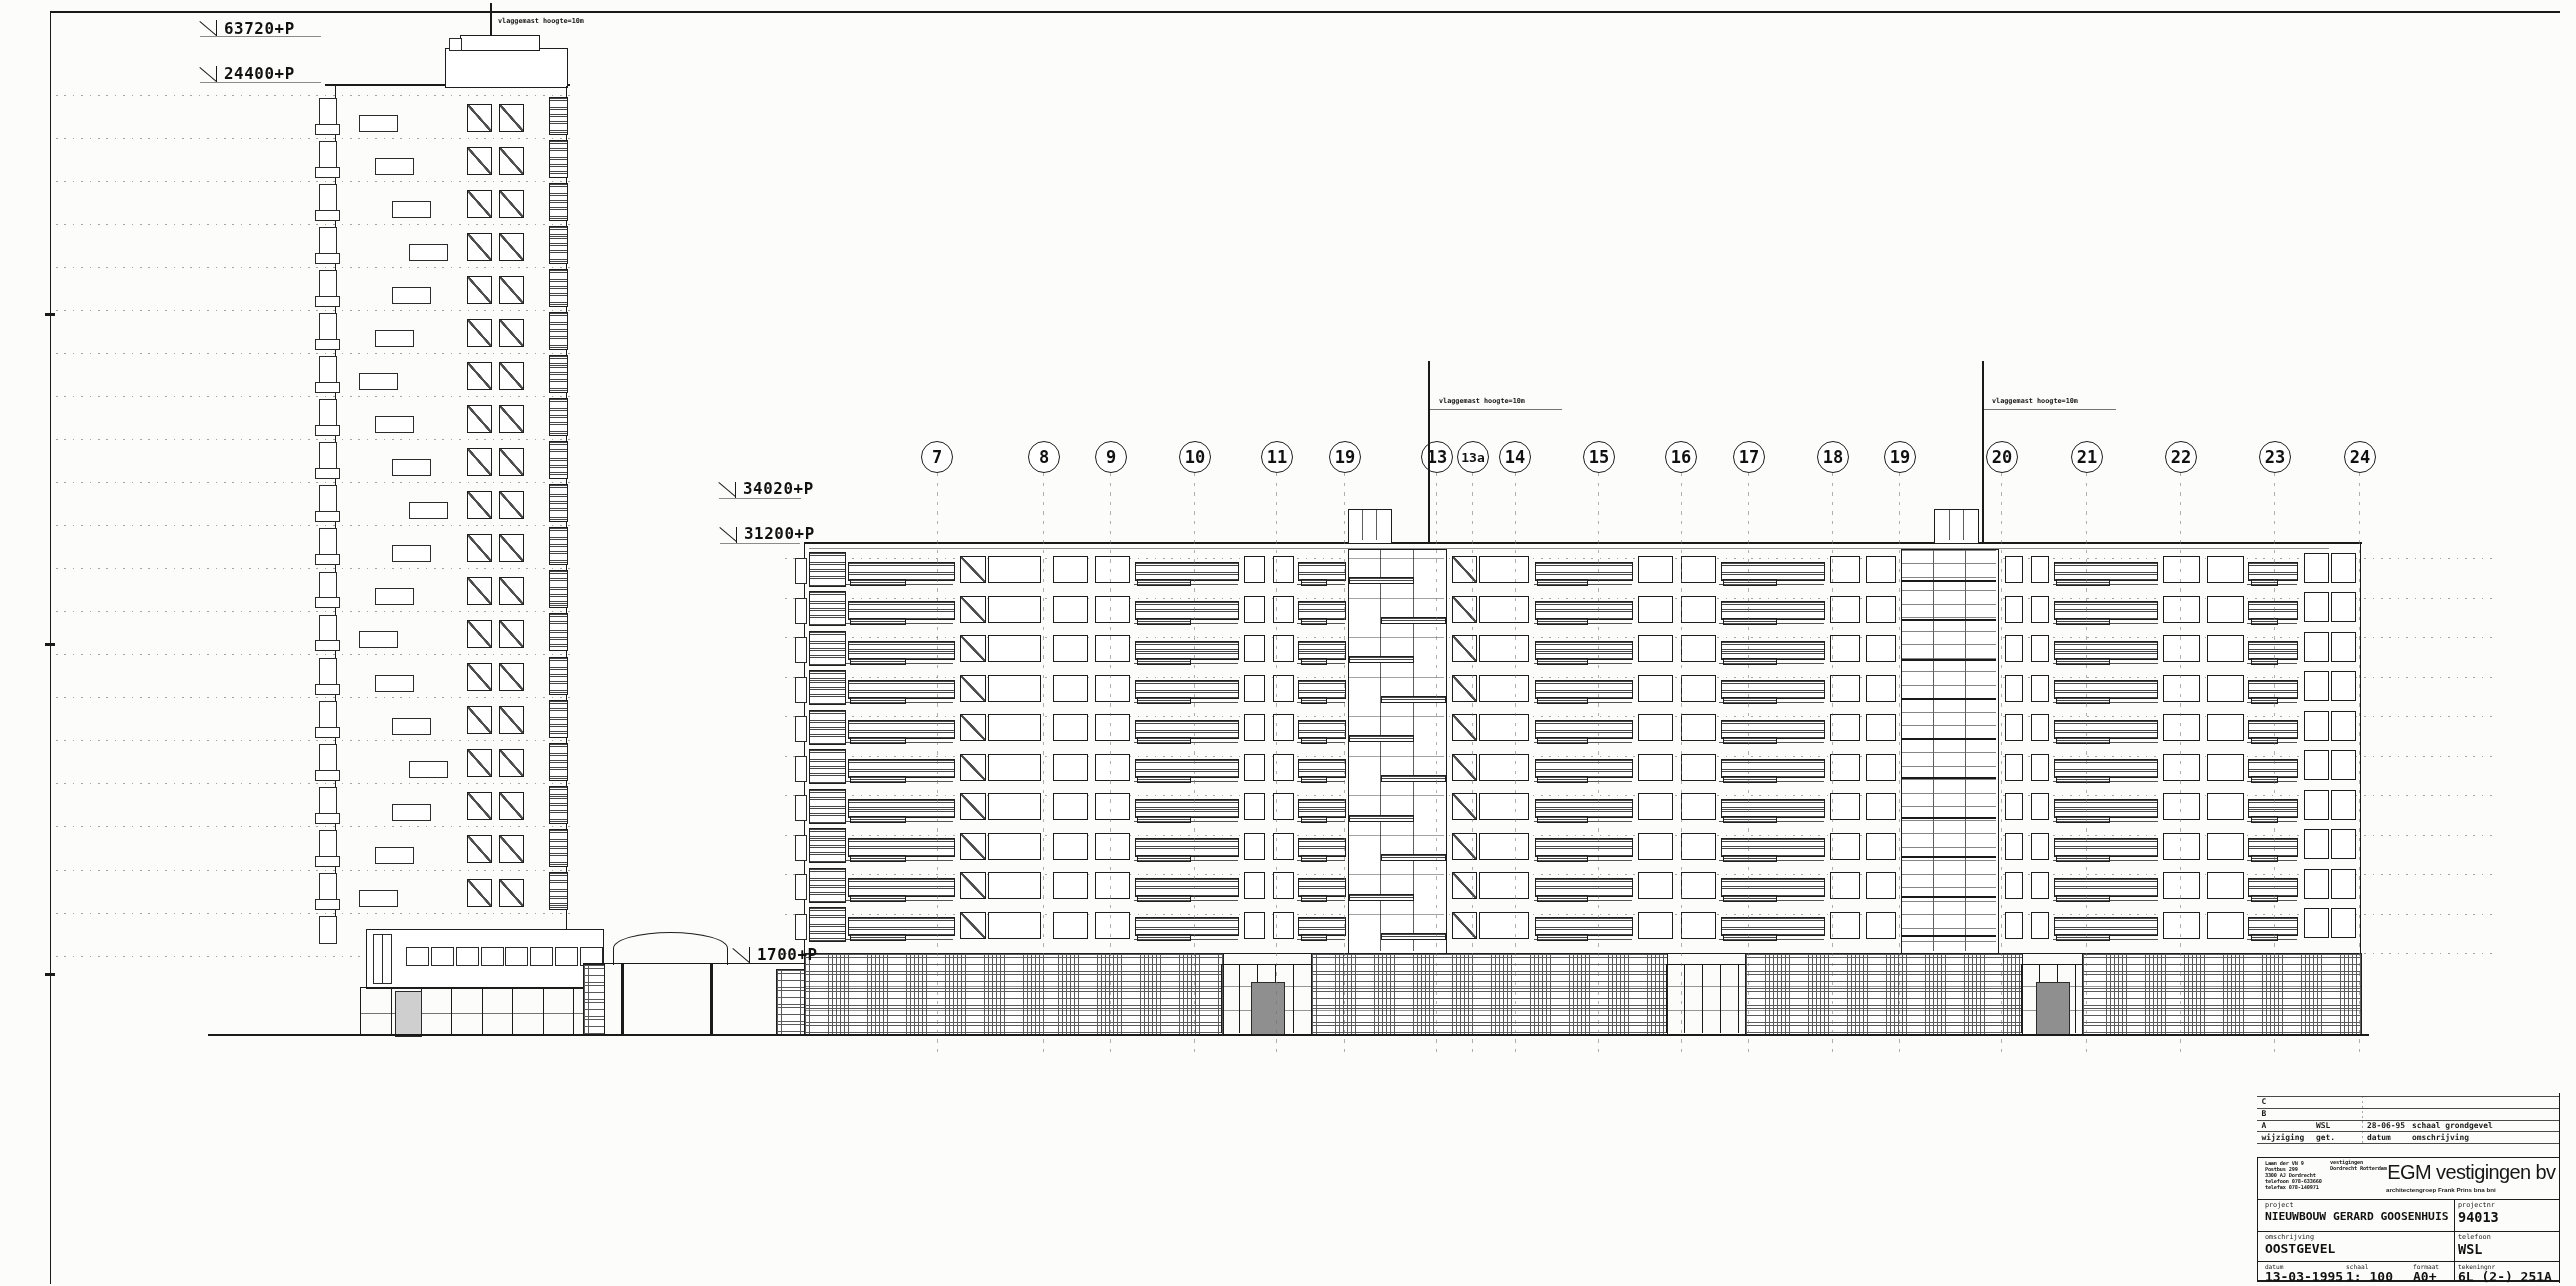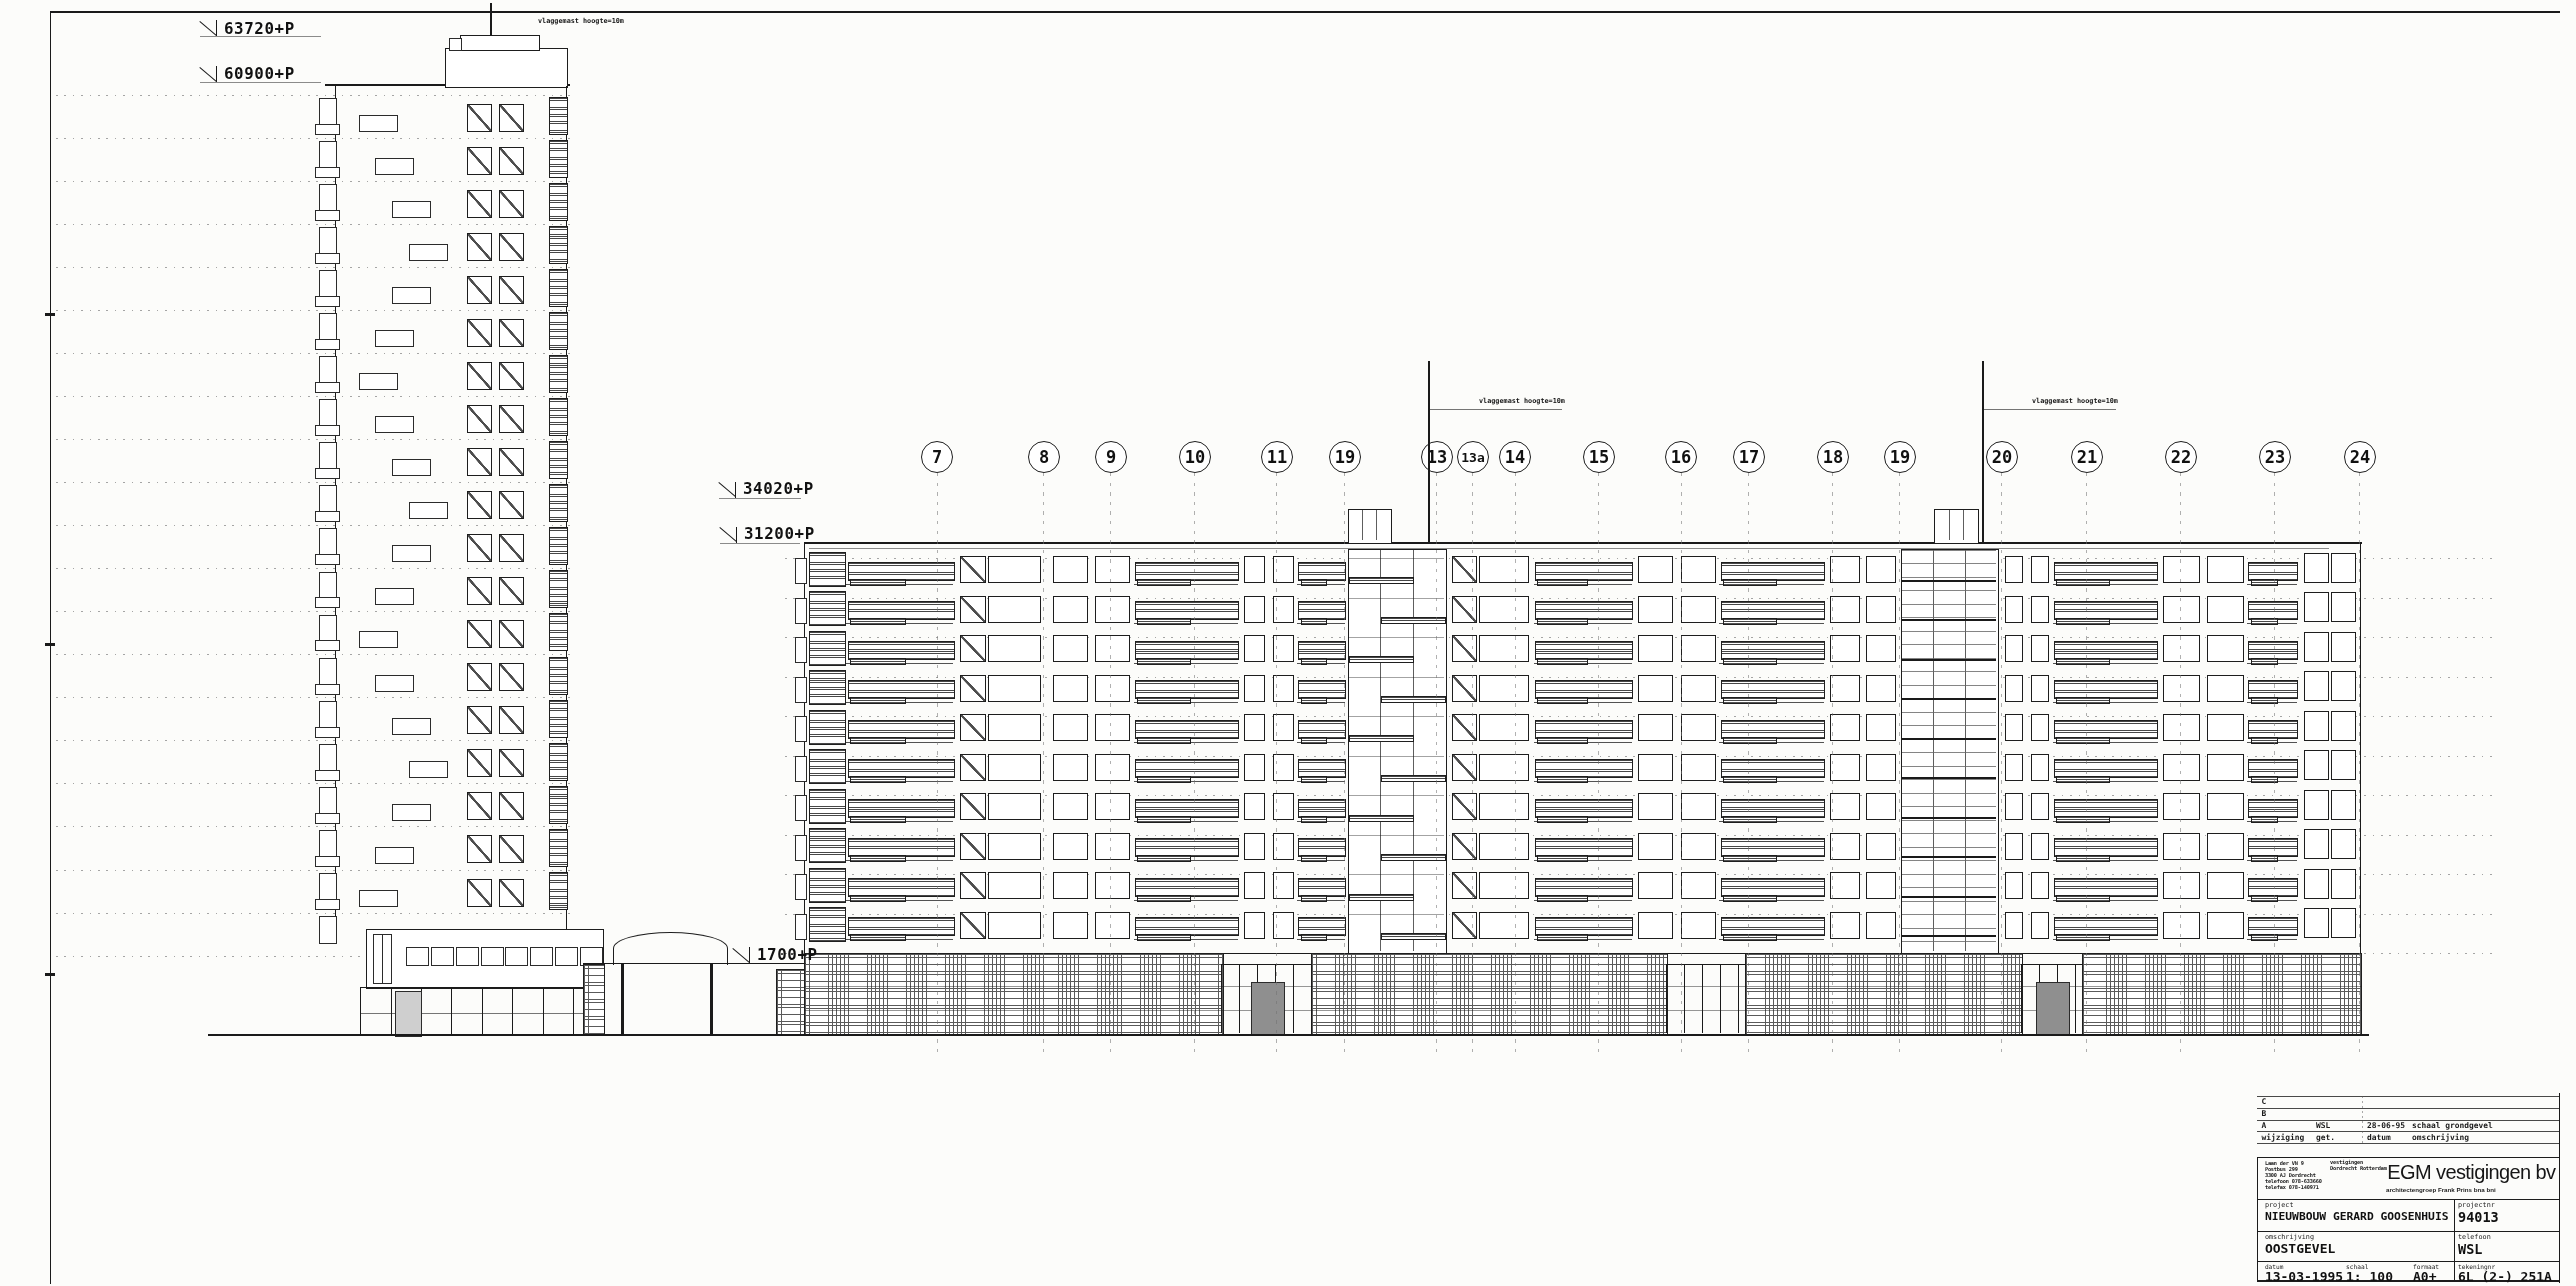--- a/index.html
+++ b/index.html
@@ -16,21 +16,21 @@
        background-image:repeating-linear-gradient(180deg,#474747 0 0.6px,transparent 0.6px 2.3px);}
   .hat{position:absolute;border:0.6px solid #1f1f1f;background-color:#fff;
        background-image:repeating-linear-gradient(90deg,#5a5a5a 0 0.6px,transparent 0.6px 3.9px),
                         repeating-linear-gradient(180deg,#5a5a5a 0 0.6px,transparent 0.6px 3.4px);}
   .win{position:absolute;border:1.1px solid #1d1d1d;background-color:#fff;}
   .diag{background-image:linear-gradient(to top right,transparent 46%,#4d4d4d 47% 53%,transparent 54%);}
   .bubble{position:absolute;width:30px;height:30px;border:1.4px solid #1e1e1e;border-radius:50%;
           background:#fff;display:flex;align-items:center;justify-content:center;
           font-weight:700;font-size:17px;}
   .lvltxt{position:absolute;font-weight:700;font-size:15.8px;white-space:nowrap;letter-spacing:0.6px;}
-  .note{position:absolute;font-weight:700;font-size:6.8px;white-space:nowrap;color:#141414;margin-left:40px;}
+  .note{position:absolute;font-weight:700;font-size:6.8px;white-space:nowrap;color:#141414;}
   .arc{position:absolute;border:1.1px solid #1d1d1d;border-bottom:none;background:#fcfcfa;
        border-radius:113px 113px 0 0 / 32px 32px 0 0;}
   
   #tb{position:absolute;left:2257px;top:1096px;width:303px;height:186px;}
   .tb-line{position:absolute;background:#1c1c1c;}
   .tbl{position:absolute;font-weight:400;font-size:6.8px;color:#222;white-space:nowrap;}
   .tbv{position:absolute;font-weight:700;white-space:nowrap;}
   .tbtiny{position:absolute;font-weight:700;font-size:5.3px;line-height:5.9px;white-space:pre-line;
           color:#1a1a1a;letter-spacing:-0.2px;}
   .sans{font-family:"Liberation Sans",sans-serif;}
@@ -813,21 +813,21 @@
     <div class="hl" style="left: 1428px; top: 409px; width: 134px; height: 0.6px; opacity: 0.6;"></div>
     <div class="note" style="left: 1439px; top: 397px;">vlaggemast hoogte=10m</div>
     <div class="vl" style="left: 1982px; top: 361px; width: 1.7px; height: 181px;"></div>
     <div class="hl" style="left: 1982px; top: 409px; width: 134px; height: 0.6px; opacity: 0.6;"></div>
     <div class="note" style="left: 1992px; top: 397px;">vlaggemast hoogte=10m</div>
     <div class="note" style="left: 498px; top: 17px;">vlaggemast hoogte=10m</div>
     <div class="lvltxt" style="left: 224px; top: 18.6px;">63720+P</div>
     <div class="vl" style="left: 216px; top: 20px; width: 1.1px; height: 15.8px;"></div>
     <div class="vl" style="left: 200px; top: 21px; width: 22px; height: 1.1px; transform-origin: 0px 0px; transform: rotate(40deg);"></div>
     <div class="hl" style="left: 200px; top: 36px; width: 121px; height: 0.6px; opacity: 0.5;"></div>
-    <div class="lvltxt" style="left: 224px; top: 64px;">60900+P</div>
+    <div class="lvltxt" style="left: 224px; top: 64px;">24400+P</div>
     <div class="vl" style="left: 216px; top: 66px; width: 1.1px; height: 15.8px;"></div>
     <div class="vl" style="left: 200px; top: 67px; width: 22px; height: 1.1px; transform-origin: 0px 0px; transform: rotate(40deg);"></div>
     <div class="hl" style="left: 200px; top: 82px; width: 121px; height: 0.6px; opacity: 0.5;"></div>
     <div class="lvltxt" style="left: 743px; top: 479px;">34020+P</div>
     <div class="vl" style="left: 735px; top: 482px; width: 1.1px; height: 15.8px;"></div>
     <div class="vl" style="left: 719px; top: 482px; width: 22px; height: 1.1px; transform-origin: 0px 0px; transform: rotate(40deg);"></div>
     <div class="hl" style="left: 719px; top: 498px; width: 82px; height: 0.6px; opacity: 0.5;"></div>
     <div class="lvltxt" style="left: 744px; top: 524px;">31200+P</div>
     <div class="vl" style="left: 736px; top: 527px; width: 1.1px; height: 15.8px;"></div>
     <div class="vl" style="left: 720px; top: 527px; width: 22px; height: 1.1px; transform-origin: 0px 0px; transform: rotate(40deg);"></div>

